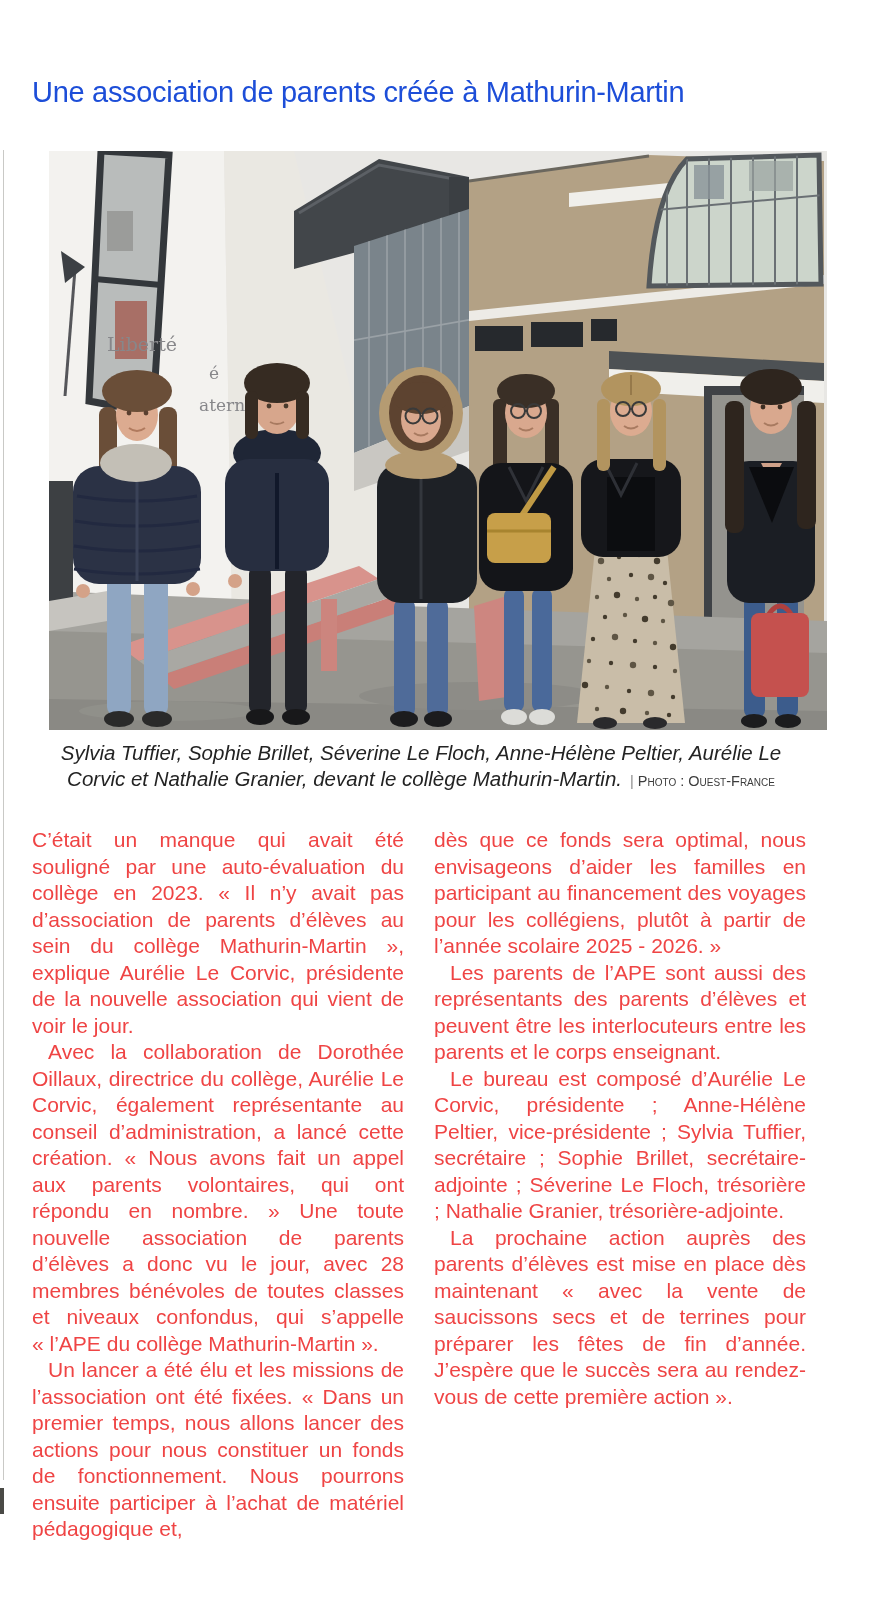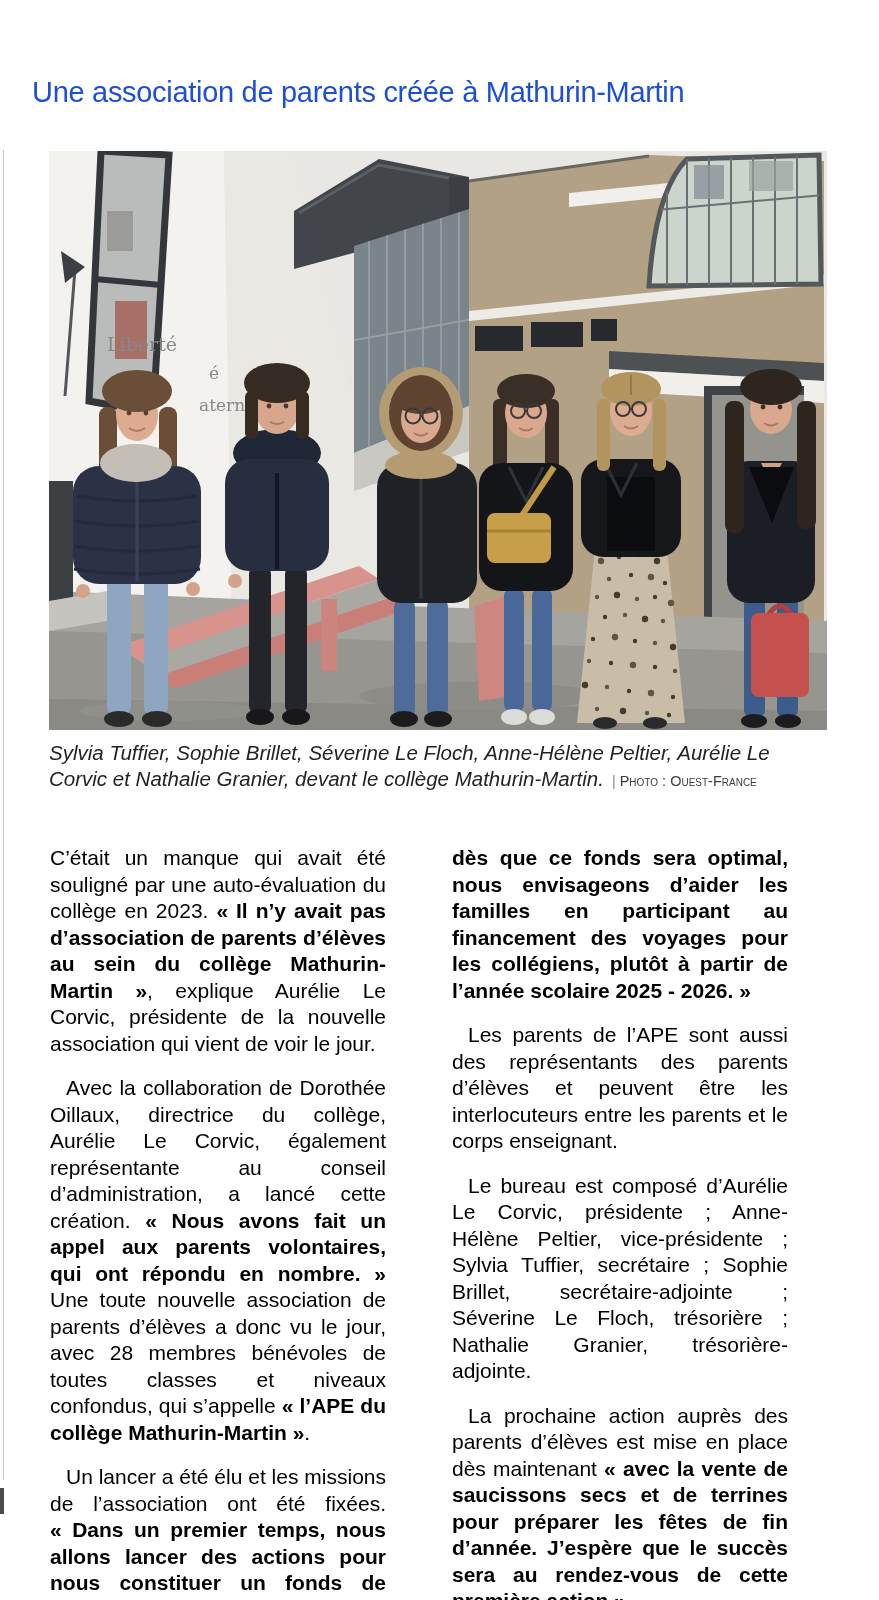--- a/index.html
+++ b/index.html
@@ -2,30 +2,30 @@
 <html lang="fr"><head>
 <meta charset="utf-8">
 <style>
   html,body{margin:0;padding:0;background:#ffffff;}
   body{width:879px;font-family:"Liberation Sans","DejaVu Sans",sans-serif;color:#1d1d1d;position:relative;}
   .page{padding:54px 69px 40px 32px;width:778px;box-sizing:content-box;position:relative;}
   .edge-line{position:absolute;left:3px;top:150px;width:1px;height:1330px;background:#c9c9c6;}
   .edge-dash{position:absolute;left:0;top:1488px;width:4px;height:26px;background:#4a4a46;}
   .section-label{font-size:23px;font-weight:bold;line-height:1.05;color:#141414;margin:0;}
   .headline{font-size:29px;font-weight:400;line-height:1.12;color:#1d4ed8;margin:22px 0 26px 0;letter-spacing:-0.3px;}
-  figure{margin:0;padding:17px;}
+  figure{margin:0;padding:17px;text-align:center;}
   figure svg{display:block;}
   figcaption{margin-top:10px;font-style:italic;font-size:20.5px;line-height:26px;color:#232323;}
   .credit{font-style:normal;font-variant:small-caps;font-size:14.5px;color:#3c3c3c;white-space:nowrap;}
   .credit .sep{color:#8a8a8a;font-weight:400;padding:0 4px 0 8px;}
   .columns{display:flex;gap:30px;margin-top:16px;}
   .col{width:372px;}
-  .col p{font-size:21px;line-height:26.5px;text-align:justify;margin:18px;color:#000000;}
+  .col p{font-size:21px;line-height:26.5px;text-align:justify;margin:0;color:#ef4444;}
   .col p.indent{text-indent:16px;}
-  .b{font-weight:bold;}
+  .b{font-weight:normal;}
   sup{font-size:13px;line-height:0;vertical-align:super;}
 </style>
 </head>
 <body>
 
 <div class="edge-line"></div>
 <div class="edge-dash"></div>
 
 <div class="page">
 

